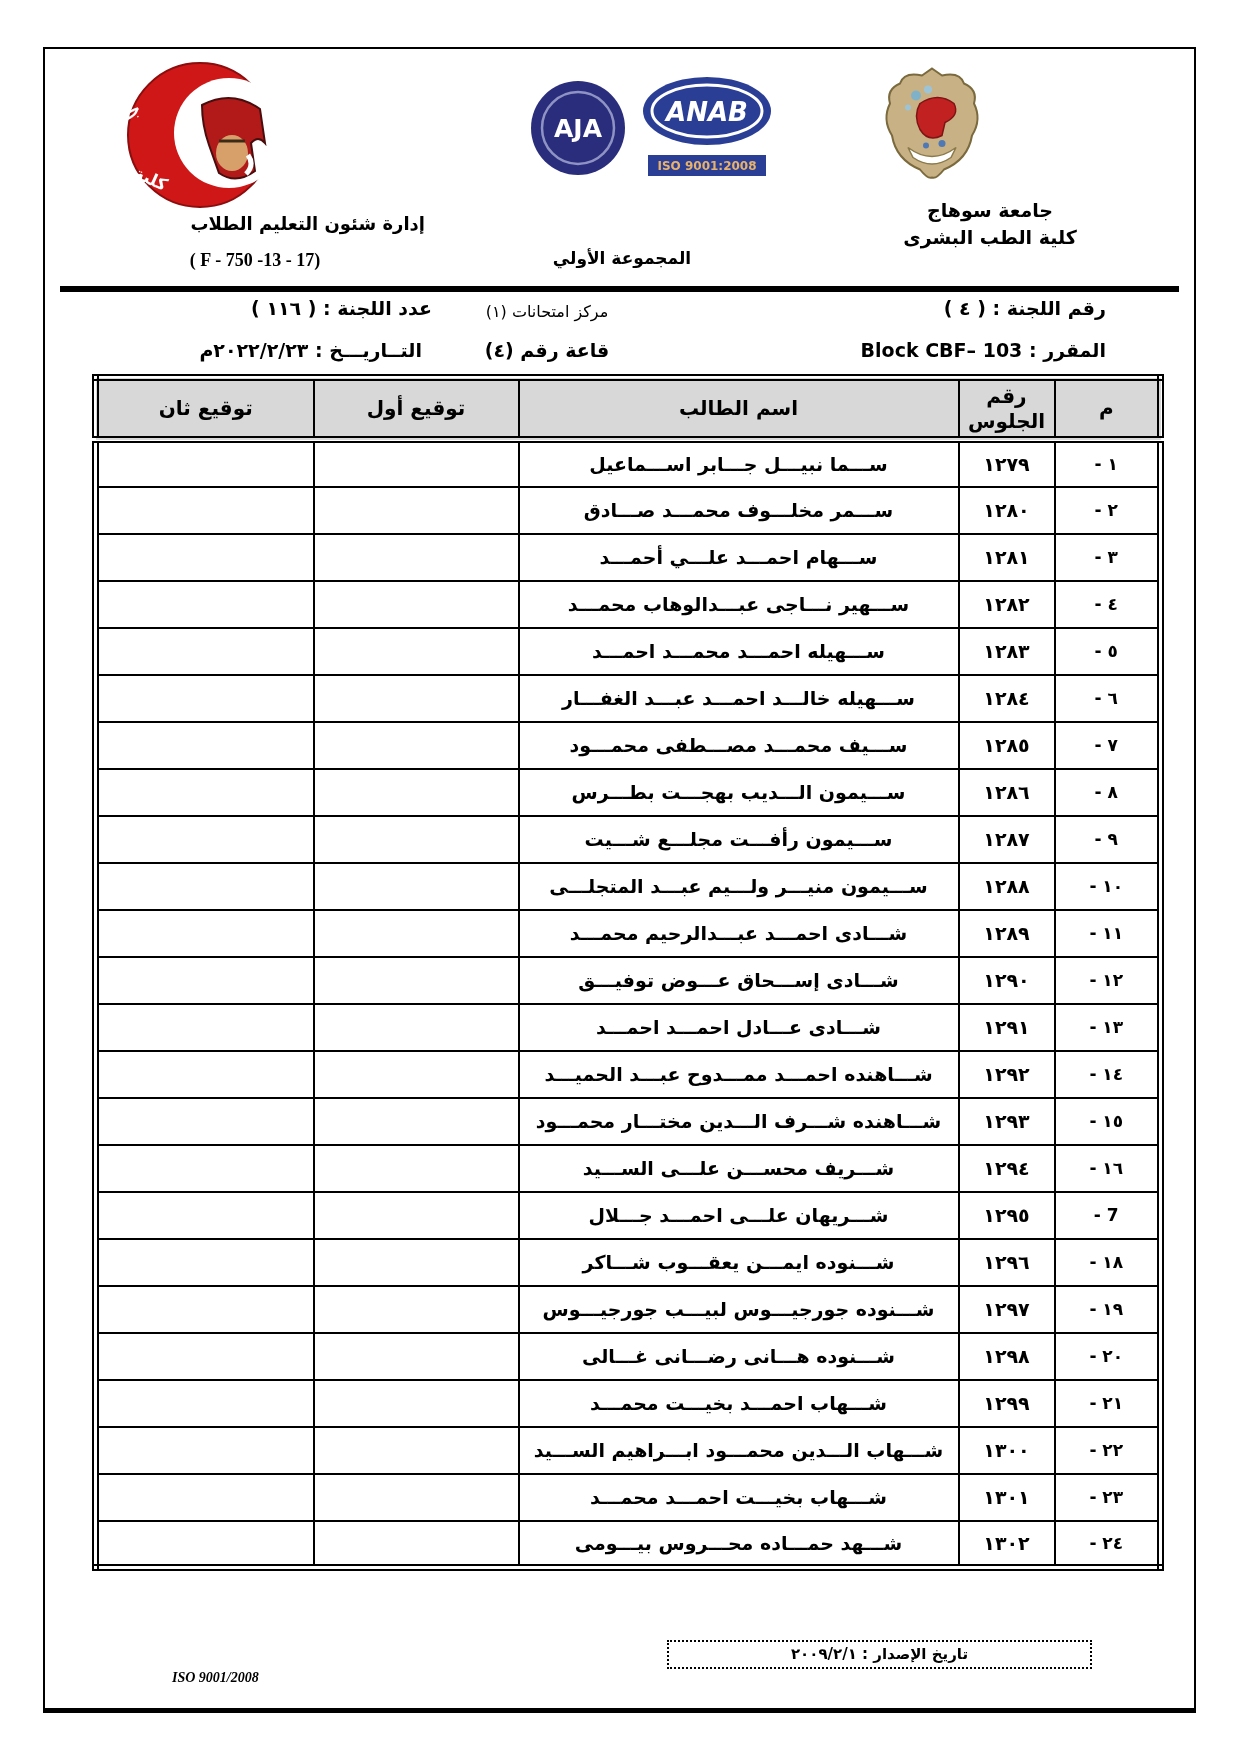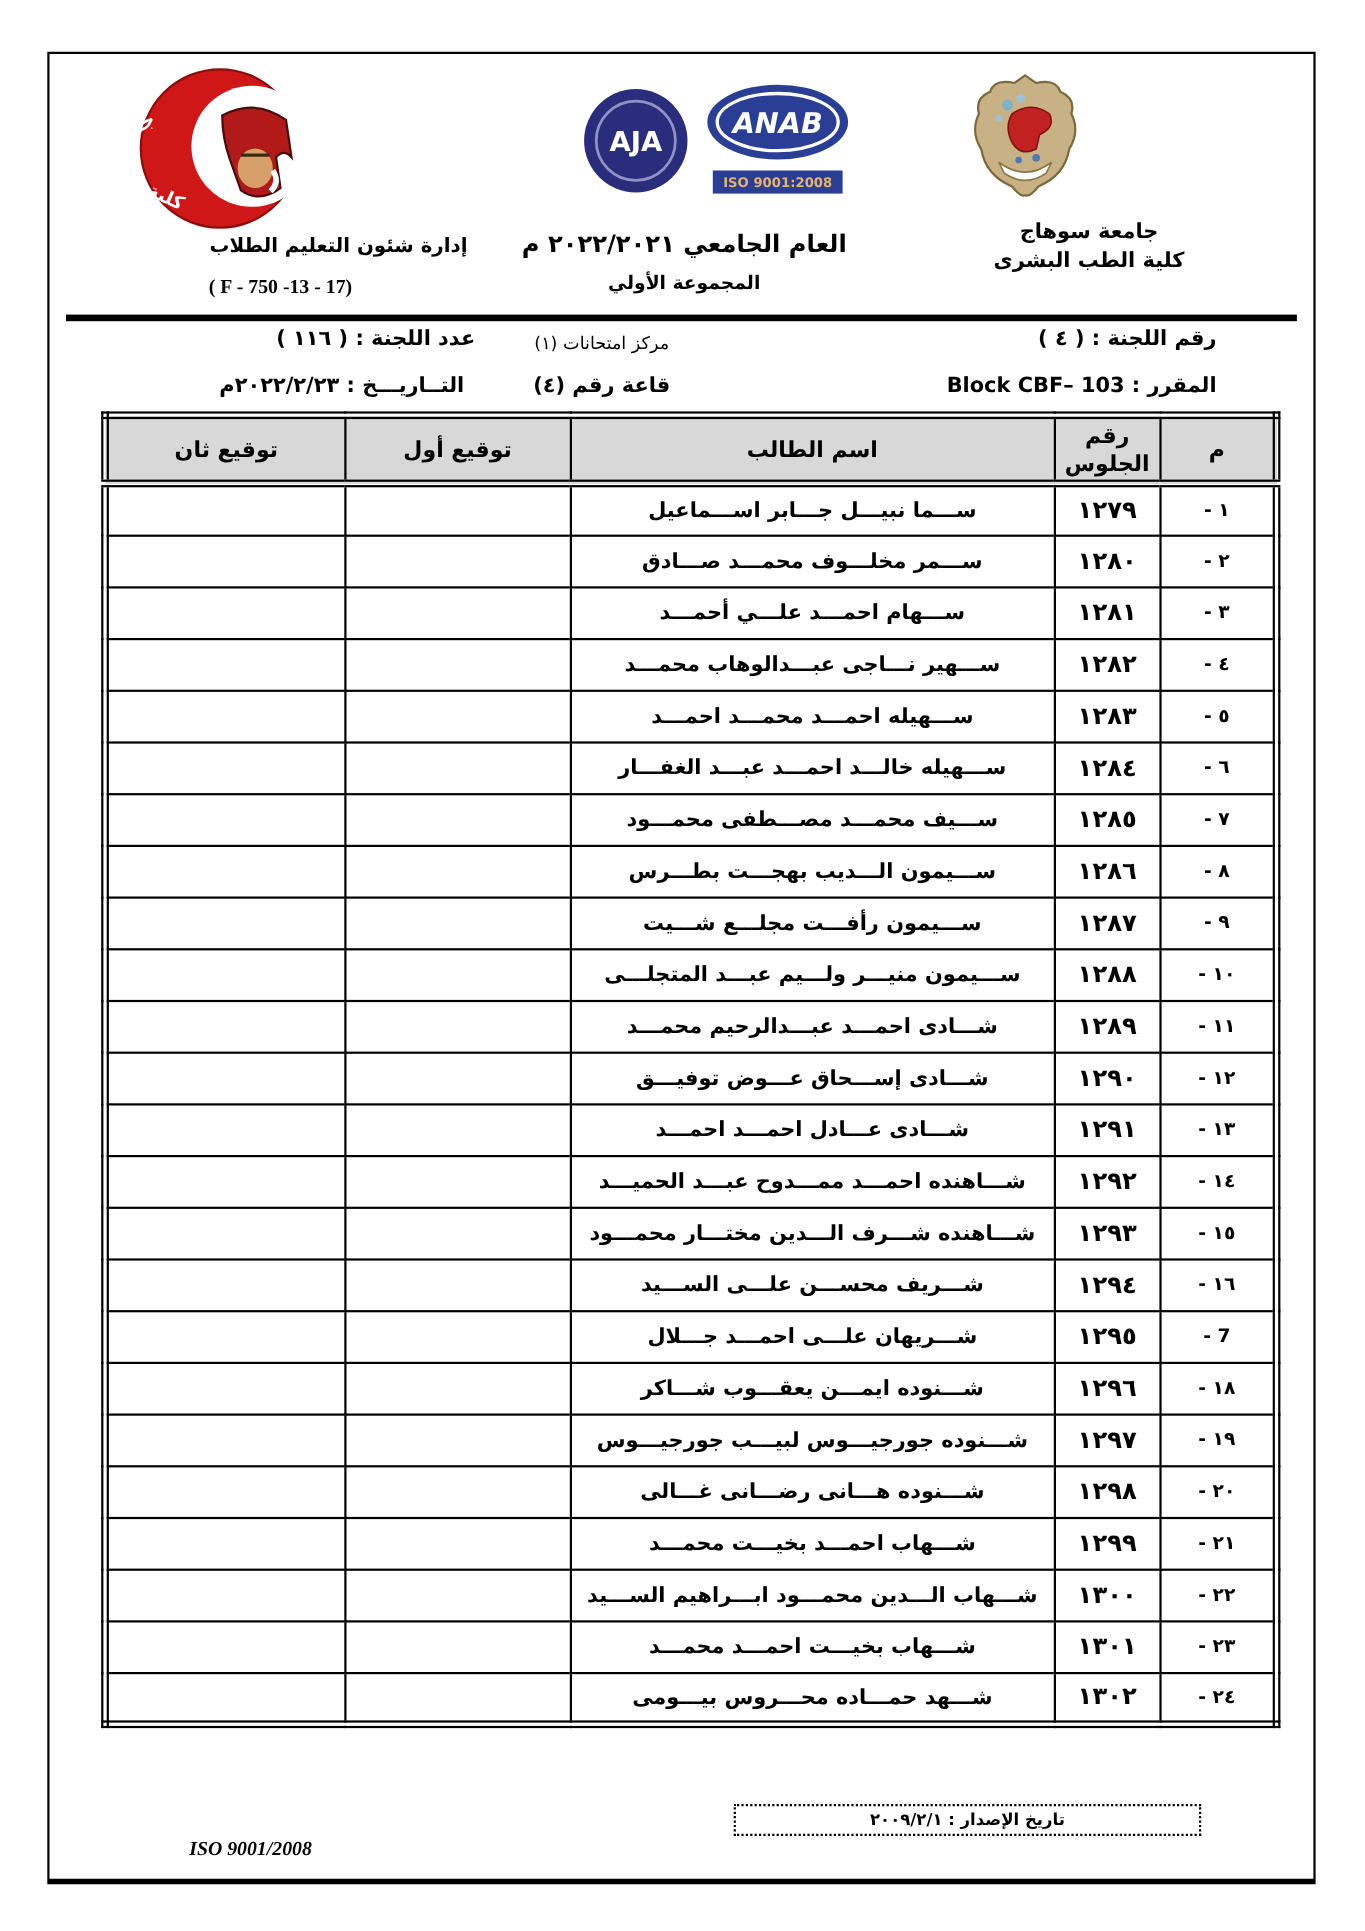--- a/index.html
+++ b/index.html
@@ -46,34 +46,34 @@
     border-collapse:collapse; table-layout:fixed; direction:rtl;
     border:7px double #000;
   }
   .roster th, .roster td { border:2px solid #000; text-align:center; vertical-align:middle; }
   .roster thead th {
     background:#d8d8d8; font-size:20px; font-weight:bold;
     height:62px; line-height:1.25; border-bottom:7px double #000;
   }
   .roster td { height:47px; font-weight:bold; }
   td.c-index { font-size:17px; }
-  td.c-seat  { font-size:22px; letter-spacing:4px; }
+  td.c-seat  { font-size:19px; letter-spacing:4px; }
   td.c-name  { font-size:19px; padding:0 10px; }
   td.c-sig   { background:#fff; }
 
   
   .footer-strip { left:42px; top:1591px; width:1005px; display:flex; direction:rtl; gap:10px; }
   .footer-box {
     height:29px; border:2px dotted #000; text-align:center;
     font-weight:bold; font-size:15px; line-height:25px; overflow:hidden;
   }
   .fb-issue { width:570px; }
   .fb-date  { width:425px; }
   .iso-note { left:127px; top:1621px; font-family:"Liberation Serif", serif;
-              font-style:italic; font-weight:bold; font-size:18px; direction:ltr; }
+              font-style:italic; font-weight:bold; font-size:14px; direction:ltr; }
 
   svg text { font-family:"DejaVu Sans", sans-serif; }
 </style>
 </head>
 <body>
 
 <div class="frame">
 
   <div class="abs h-right-logo">
     <svg viewBox="0 0 120 135" width="120" height="138">
@@ -99,21 +99,20 @@
       <text x="67" y="46" text-anchor="middle" font-size="26" font-style="italic" font-weight="bold" fill="#ffffff">ANAB</text>
       <rect x="8" y="80" width="118" height="21" fill="#2b3e96"></rect>
       <text x="67" y="95" text-anchor="middle" font-size="12" font-weight="bold" fill="#e8b26a">ISO 9001:2008</text>
     </svg>
     <svg viewBox="0 0 100 100" width="100" height="100" style="margin-top:3px">
       <circle cx="50" cy="50" r="47" fill="#2a2d7c"></circle>
       <circle cx="50" cy="50" r="36" fill="none" stroke="#8e93c4" stroke-width="2.5"></circle>
       <text x="50" y="59" text-anchor="middle" font-size="25" font-weight="bold" fill="#ffffff">AJA</text>
     </svg>
   </div>
-  <div class="abs h-title h-title2">العام الجامعي ٢٠٢٢/٢٠٢١ م</div>
   <div class="abs h-title h-title3">المجموعة الأولي</div>
 
   <div class="abs h-crescent">
     <svg viewBox="0 0 214 152" width="214" height="152">
       <circle cx="92" cy="76" r="72" fill="#cf1717" stroke="#8c0d0d" stroke-width="2"></circle>
       <circle cx="121" cy="74" r="55" fill="#ffffff"></circle>
       <path d="M94 46 Q124 30 152 50 L157 84 Q150 76 143 84 L147 112 Q128 126 111 114 L101 86 Q94 66 94 46 Z" fill="#b21a1a" stroke="#4a0d0d" stroke-width="2"></path>
       <ellipse cx="124" cy="94" rx="16" ry="18" fill="#d7a06b"></ellipse>
       <path d="M111 82 h26" stroke="#3a2a16" stroke-width="3"></path>
       <path d="M140 96 q7 10 -2 19" stroke="#ffffff" stroke-width="5" fill="none"></path>

